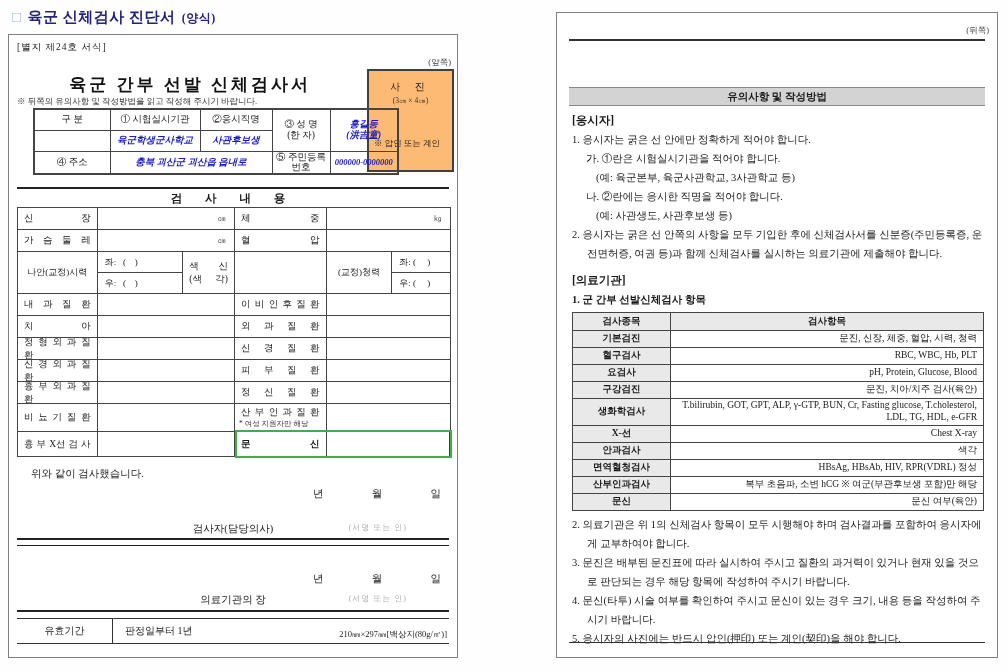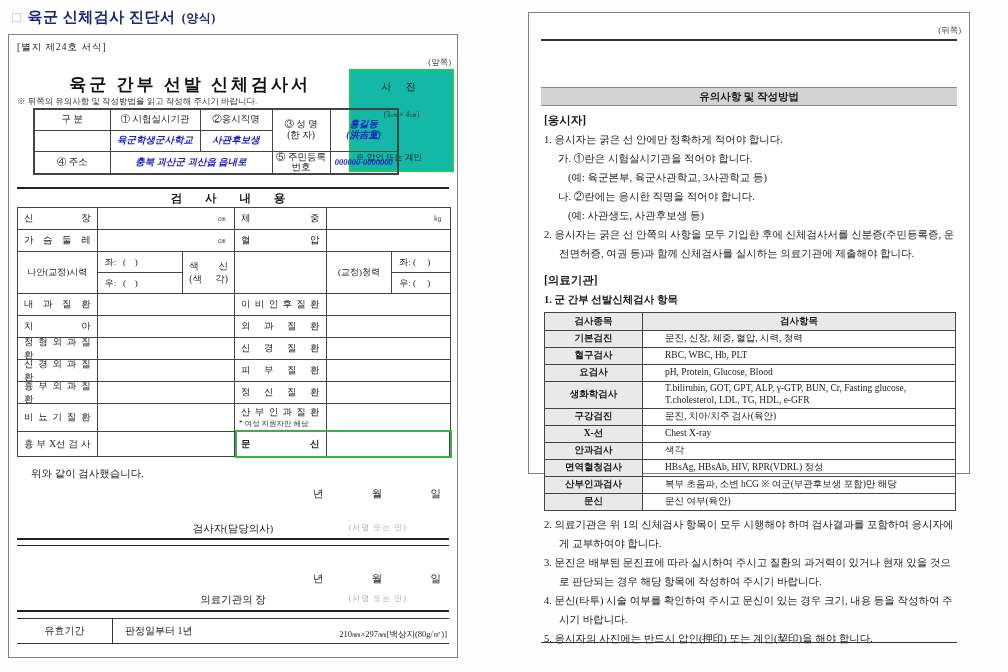--- a/index.html
+++ b/index.html
@@ -12,23 +12,23 @@
   .doc-title .suffix{font-size:12px;margin-left:2px}
 
   .page{position:absolute;background:#fff;border:1px solid #808080}
 
   
   .front{left:8px;top:34px;width:450px;height:624px;font-size:10px}
   .front .form-ref{position:absolute;left:8px;top:6px;font-size:9.5px;letter-spacing:1px;color:#222}
   .front .side-label{position:absolute;right:6px;top:22px;font-size:8.5px;color:#444}
   .front .main-title{position:absolute;left:0;top:38px;width:362px;text-align:center;font-size:17px;font-weight:bold;letter-spacing:3px;color:#111}
   .front .notice{position:absolute;left:8px;top:61px;font-size:8.5px;color:#333}
-  .photo-box{position:absolute;right:3px;top:34px;width:105px;height:103px;border:2px solid #22c55e;background:#14b8a6;font-size:9px}
+  .photo-box{position:absolute;right:3px;top:34px;width:87px;height:103px;border:2px solid #404040;background:#fdba74;font-size:9px}
   .photo-box .p1{margin-top:9px;text-align:center;font-size:10px;letter-spacing:6px}
-  .photo-box .p2{text-align:center;font-size:7.5px;margin-top:16px;color:#333}
+  .photo-box .p2{text-align:center;font-size:7.5px;margin-top:2px;color:#333}
   .photo-box .p3{margin-top:32px;padding-left:5px;font-size:8.5px}
 
   table.hdr{position:absolute;left:24px;top:73px;width:364px;border-collapse:collapse;table-layout:fixed;border:2px solid #444}
   table.hdr td{border:1px solid #444;font-size:9.5px;text-align:center;height:21px;overflow:hidden;vertical-align:middle;line-height:1.15}
   .hand{color:#1b1bc4;font-style:italic;font-weight:bold;font-size:10px}
   .small-lab{font-size:8px;letter-spacing:0}
 
   .rule-thick{position:absolute;left:8px;right:8px;top:152px;border-top:2px solid #222}
   .exam-title{position:absolute;left:0;top:156px;width:100%;text-align:center;font-weight:bold;font-size:11.5px;letter-spacing:10px}
 
@@ -61,34 +61,34 @@
   .rule2a{position:absolute;left:8px;right:8px;top:503px;border-top:2px solid #222}
   .rule2b{position:absolute;left:8px;right:8px;top:510px;border-top:1px solid #222}
   .rule3{position:absolute;left:8px;right:8px;top:575px;border-top:2px solid #222}
 
   .validity{position:absolute;left:8px;right:8px;top:583px;height:26px;border-top:1px solid #333;border-bottom:1px solid #333;display:flex;align-items:center;font-size:10px}
   .validity .vl{width:96px;text-align:right;border-right:1px solid #333;height:100%;display:flex;align-items:center;justify-content:center}
   .validity .vv{padding-left:12px}
   .front .footer{position:absolute;right:10px;top:594px;font-size:8.5px;color:#222}
 
   
-  .back{left:528px;top:12px;width:442px;height:462px;font-size:10.5px}
+  .back{left:556px;top:12px;width:442px;height:646px;font-size:10.5px}
   .back .side-label{position:absolute;right:8px;top:12px;font-size:8.5px;color:#444}
   .back .top-rule{position:absolute;left:12px;right:12px;top:26px;border-top:2.5px solid #333}
   .banner{position:absolute;left:12px;right:12px;top:74px;height:19px;background:#d3d3d3;border-top:1px solid #888;border-bottom:1px solid #888;text-align:center;font-weight:bold;font-size:10.5px;line-height:18px}
   .back-body{position:absolute;left:15px;right:13px;top:98px;line-height:19px;font-size:10.5px}
   .sec-head{font-weight:bold;font-size:11.5px}
   .ind1{padding-left:14px}
   .ind2{padding-left:24px}
   .hang{padding-left:15px;text-indent:-15px}
   .gap8{margin-top:8px}
   table.chk{width:100%;border-collapse:collapse;table-layout:fixed;border:1.5px solid #222;margin:3px 0 4px 0;line-height:1.25}
   table.chk td{border:1px solid #444;font-size:9.5px;vertical-align:middle;height:17px}
   table.chk td.type{width:98px;background:#e9e9e9;font-weight:bold;text-align:center}
-  table.chk td.items{padding:1px 22px;text-align:left}
+  table.chk td.items{padding:1px 6px;text-align:right}
   table.chk tr.head td{background:#e9e9e9;font-weight:bold;text-align:center;height:18px}
   .back .bottom-rule{position:absolute;left:12px;right:12px;top:629px;border-top:1.5px solid #333}
 </style>
 </head>
 <body>
 
 <div class="doc-title">
   <span class="bullet">□</span><span>육군 신체검사 진단서</span>
   <span class="suffix">(양식)</span>
 </div>
@@ -343,26 +343,26 @@
       </tr>
       <tr>
         <td class="type">혈구검사</td>
         <td class="items">RBC, WBC, Hb, PLT</td>
       </tr>
       <tr>
         <td class="type">요검사</td>
         <td class="items">pH, Protein, Glucose, Blood</td>
       </tr>
       <tr>
+        <td class="type">구강검진</td>
+        <td class="items">문진, 치아/치주 검사(육안)</td>
+      </tr>
+      <tr>
         <td class="type">생화학검사</td>
         <td class="items">T.bilirubin, GOT, GPT, ALP, γ-GTP, BUN, Cr, Fasting glucose, T.cholesterol, LDL, TG, HDL, e-GFR</td>
-      </tr>
-      <tr>
-        <td class="type">구강검진</td>
-        <td class="items">문진, 치아/치주 검사(육안)</td>
       </tr>
       <tr>
         <td class="type">X-선</td>
         <td class="items">Chest X-ray</td>
       </tr>
       <tr>
         <td class="type">안과검사</td>
         <td class="items">색각</td>
       </tr>
       <tr>

